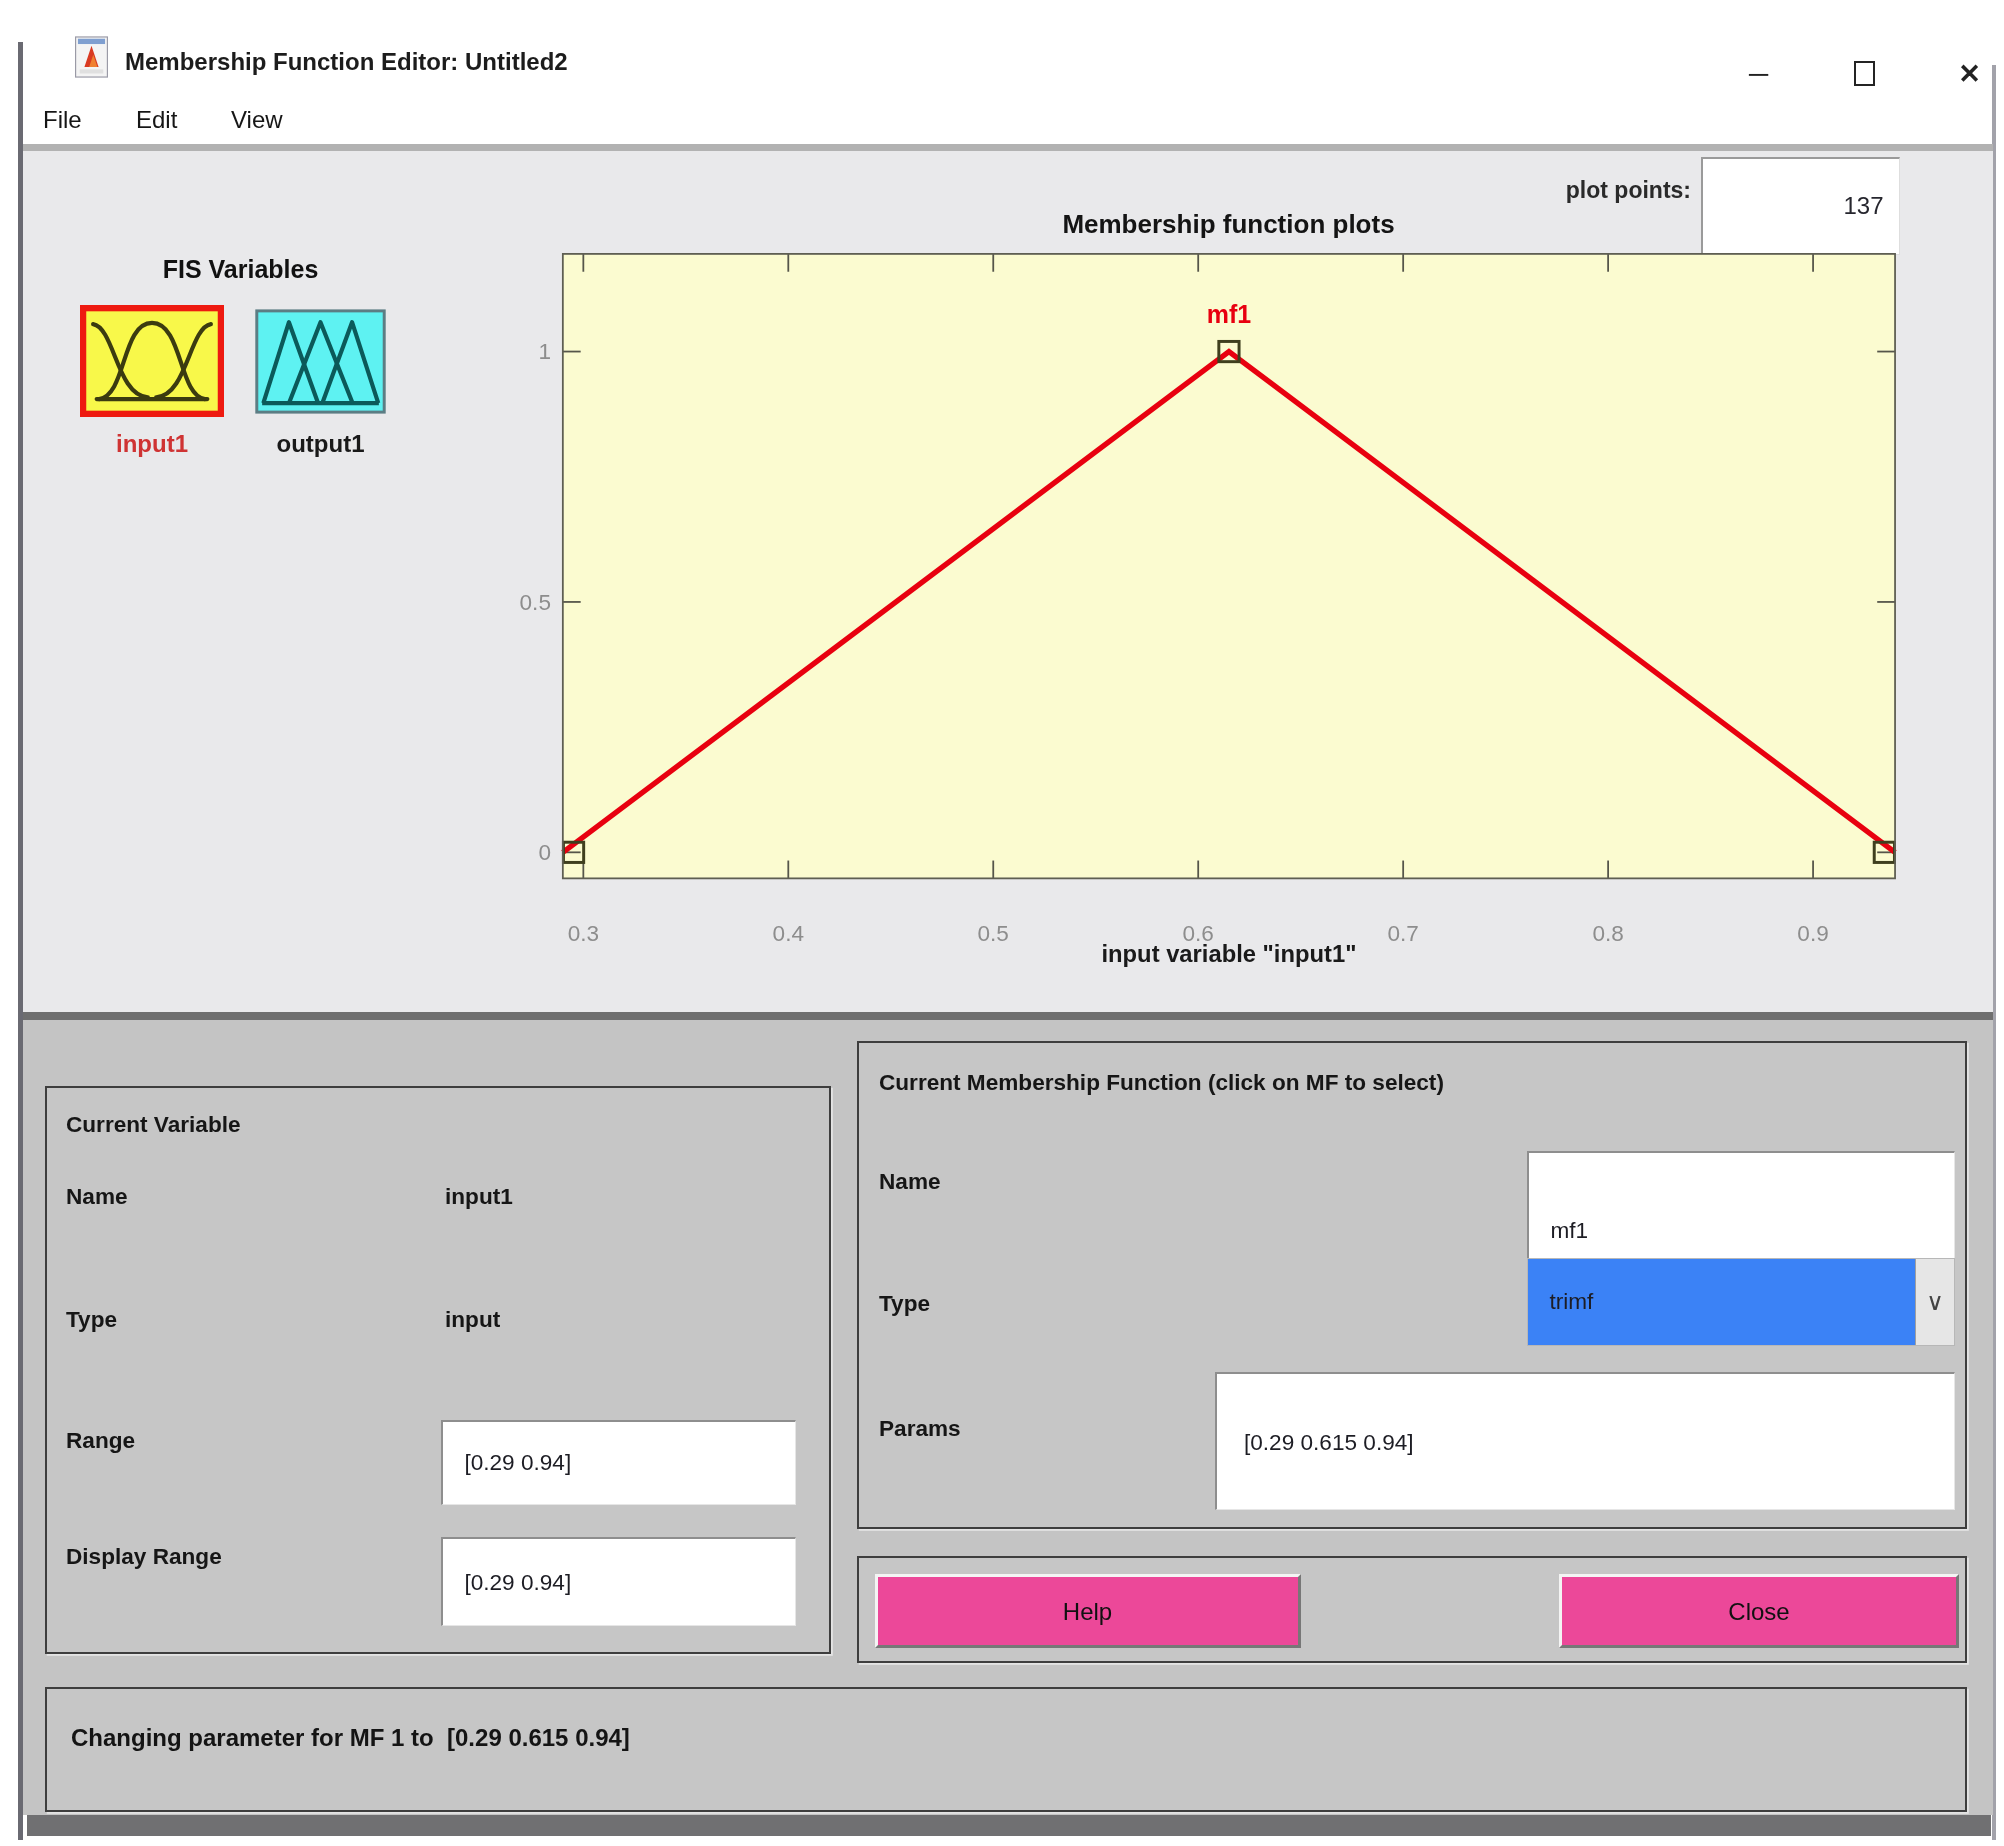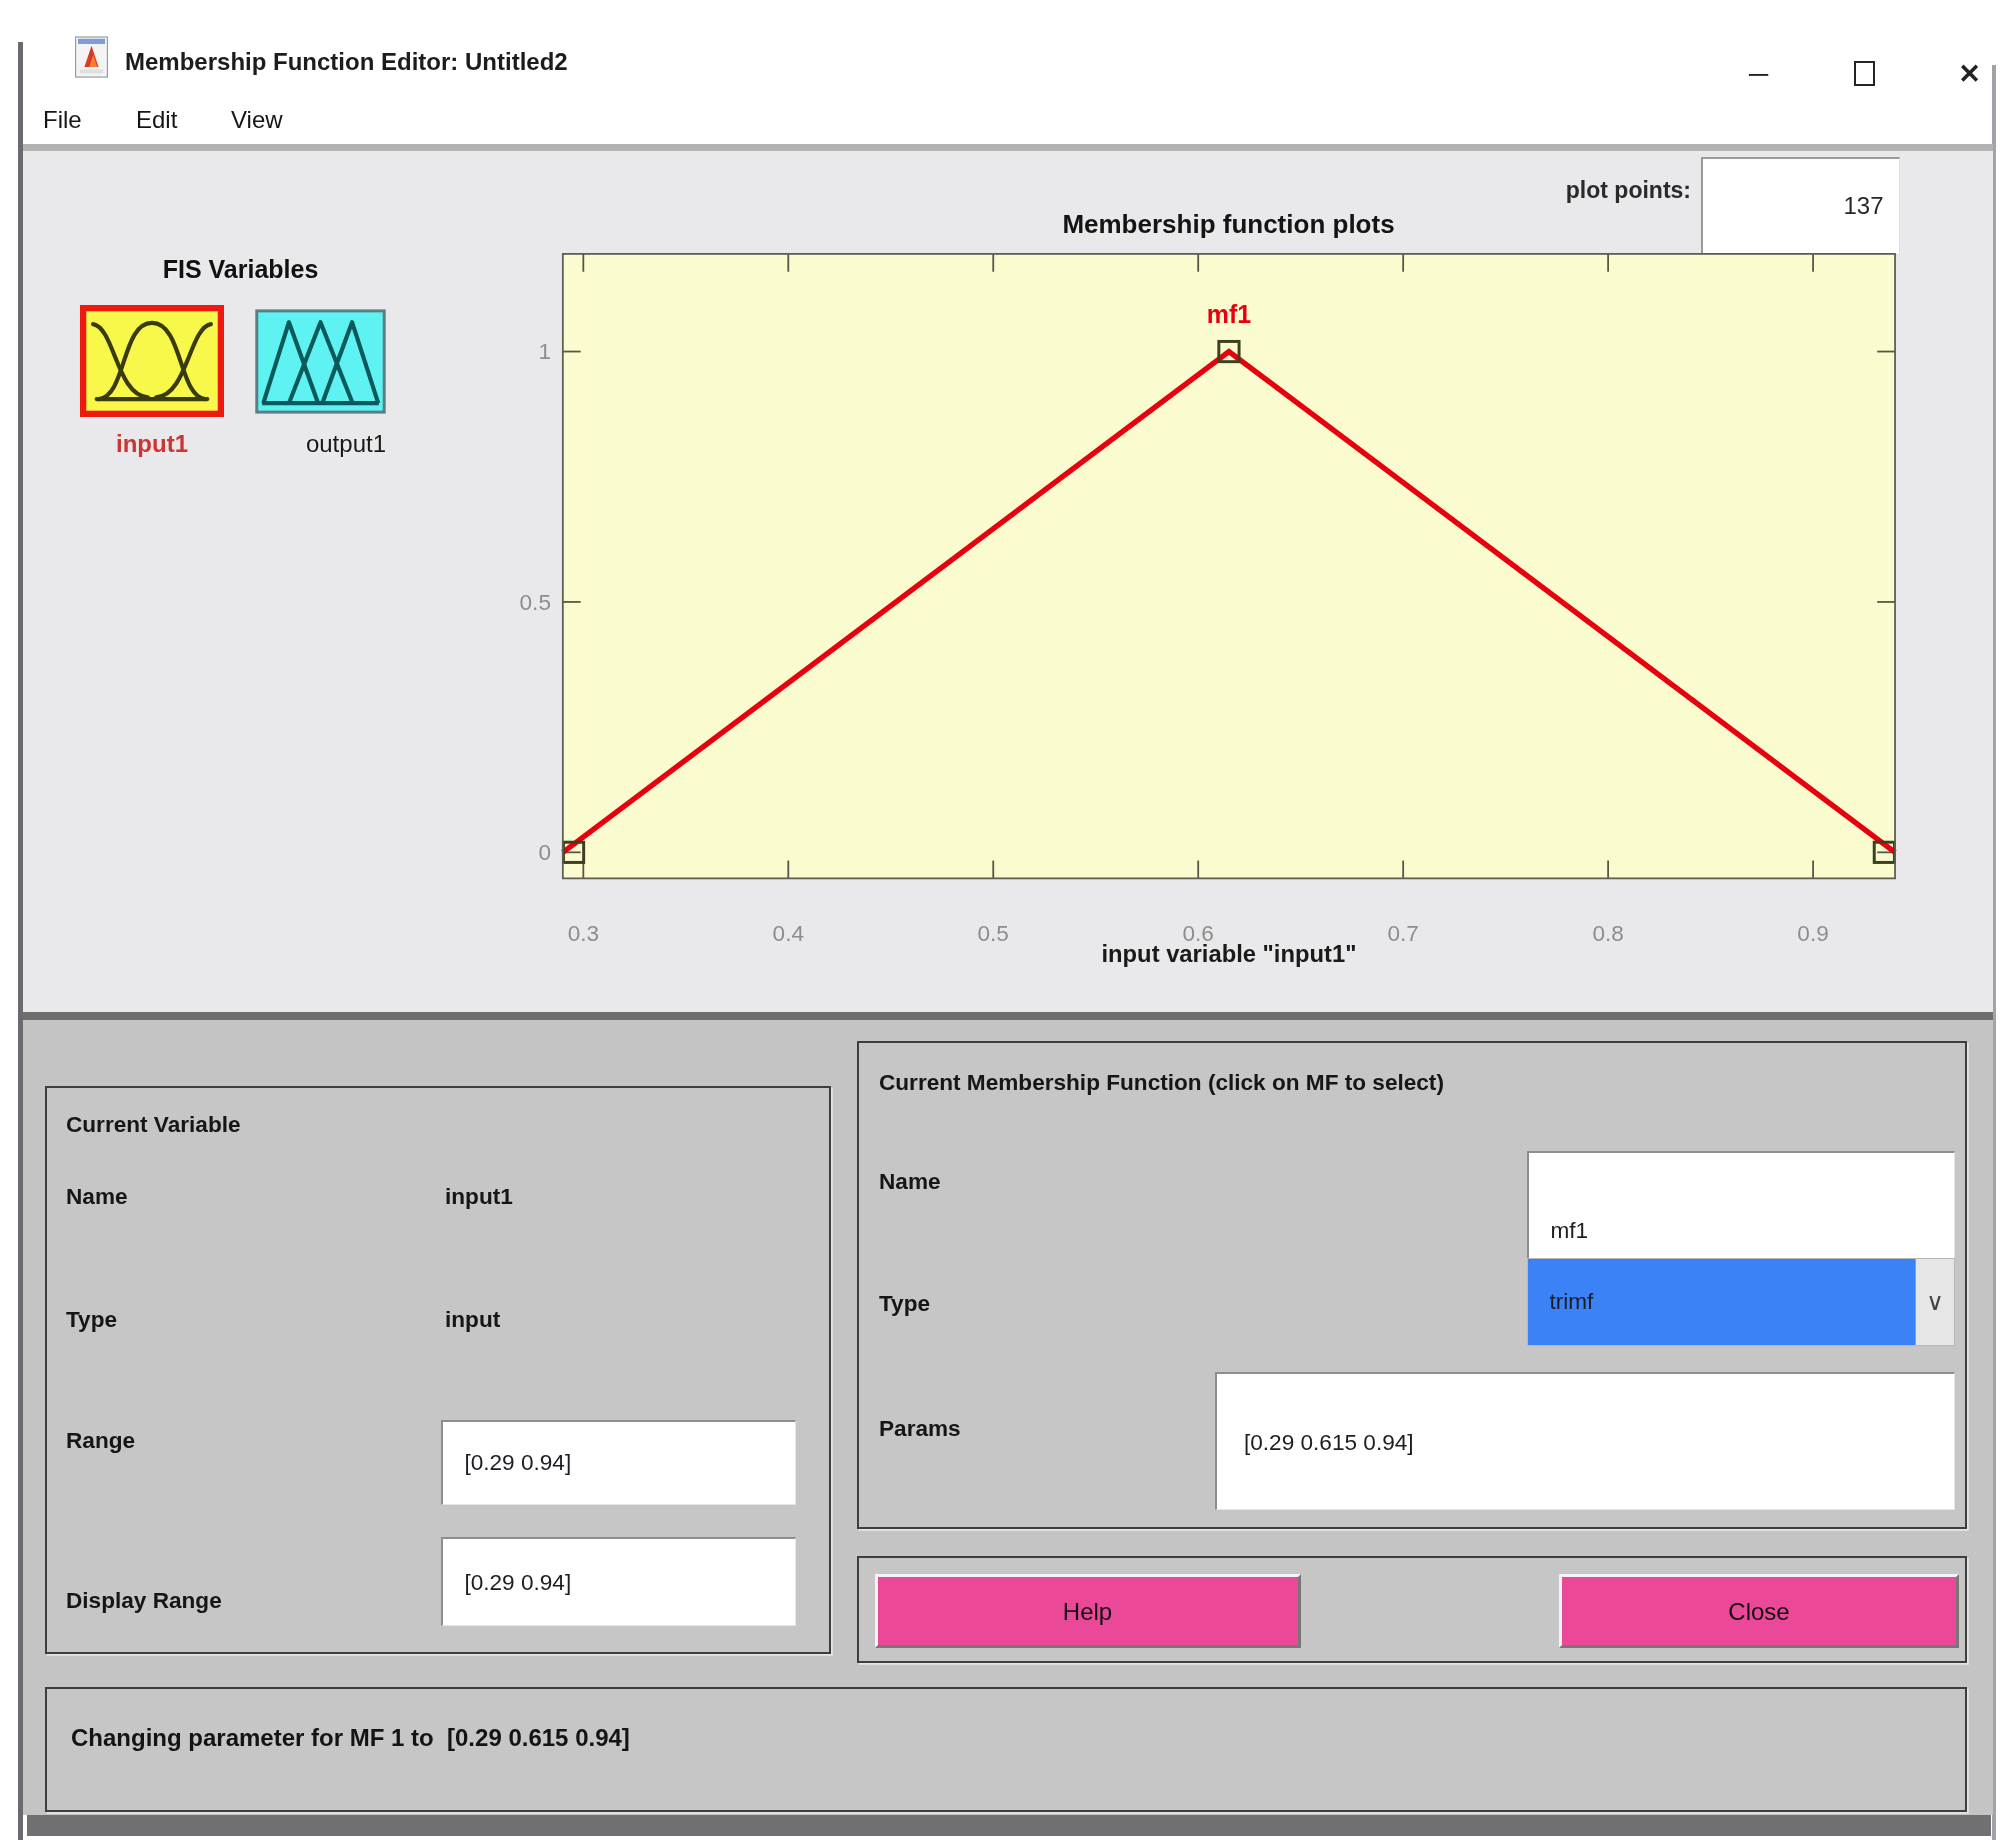--- a/index.html
+++ b/index.html
@@ -32,21 +32,21 @@
   #plot-points-label{left:1458px;top:177px;width:233px;text-align:right;font-size:23px;font-weight:700;color:#2a2a2a;line-height:27px;}
   #plot-points-field{left:1701px;top:157px;width:199px;height:98px;background:#ffffff;
      border-top:2.4px solid #9a9a9a;border-left:2.4px solid #9a9a9a;border-right:1.8px solid #dedede;border-bottom:1.8px solid #dedede;}
   #plot-points-value{width:100%;height:100%;text-align:right;padding-right:15.5px;font-size:24px;color:#26262e;line-height:93px;}
 
   
   #fis-title{left:71px;top:255px;width:339px;text-align:center;font-size:25px;font-weight:700;color:#111;}
   #var-input1{left:80px;top:305px;width:144px;height:112px;cursor:pointer;}
   #var-output1{left:255px;top:309px;width:131px;height:105px;cursor:pointer;}
   #var-input1-label{left:80px;top:430px;width:144px;text-align:center;font-size:24px;font-weight:700;color:#cf3333;}
-  #var-output1-label{left:255px;top:430px;width:131px;text-align:right;font-size:24px;font-weight:400;color:#191919;}
+  #var-output1-label{left:255px;top:430px;width:131px;text-align:center;font-size:24px;font-weight:700;color:#191919;}
 
   
   #plot-title{left:562px;top:209px;width:1333px;text-align:center;font-size:26px;font-weight:700;color:#141414;}
   #mf-plot-svg{left:473px;top:220px;}
   .tick-label{font:38px "Liberation Sans",sans-serif;fill:#8d8d8d;}
   .mf-label{font:700 42px "Liberation Sans",sans-serif;fill:#e8000f;}
   .axis-label{font:700 40px "Liberation Sans",sans-serif;fill:#1a1a1a;}
 
   
   .panel{background:#c6c6c6;border:2.4px solid #3e3e3e;box-shadow:1.8px 1.8px 0 rgba(255,255,255,0.55);}
@@ -186,21 +186,21 @@
   <div class="abs panel" id="panel-var">
     <div class="panel-title" style="left:19px;top:24px;">Current Variable</div>
     <div class="field-label" style="left:19px;top:96px;">Name</div>
     <div class="field-value-plain" style="left:398px;top:96px;">input1</div>
     <div class="field-label" style="left:19px;top:219px;">Type</div>
     <div class="field-value-plain" style="left:398px;top:219px;">input</div>
     <div class="field-label" style="left:19px;top:340px;">Range</div>
     <div class="white-field" style="left:394px;top:332px;width:355px;height:85px;">
       <div class="txt" style="line-height:82px;">[0.29 0.94]</div>
     </div>
-    <div class="field-label" style="left:19px;top:456px;margin-top:44px;">Display Range</div>
+    <div class="field-label" style="left:19px;top:456px;">Display Range</div>
     <div class="white-field" style="left:394px;top:449px;width:355px;height:89px;">
       <div class="txt" style="line-height:87px;">[0.29 0.94]</div>
     </div>
   </div>
 
   <div class="abs panel" id="panel-mf">
     <div class="panel-title" style="left:20px;top:27px;">Current Membership Function (click on MF to select)</div>
     <div class="field-label" style="left:20px;top:126px;">Name</div>
     <div class="white-field" style="left:668px;top:108px;width:428px;height:117px;">
       <div class="txt" style="line-height:155px;">mf1</div>

